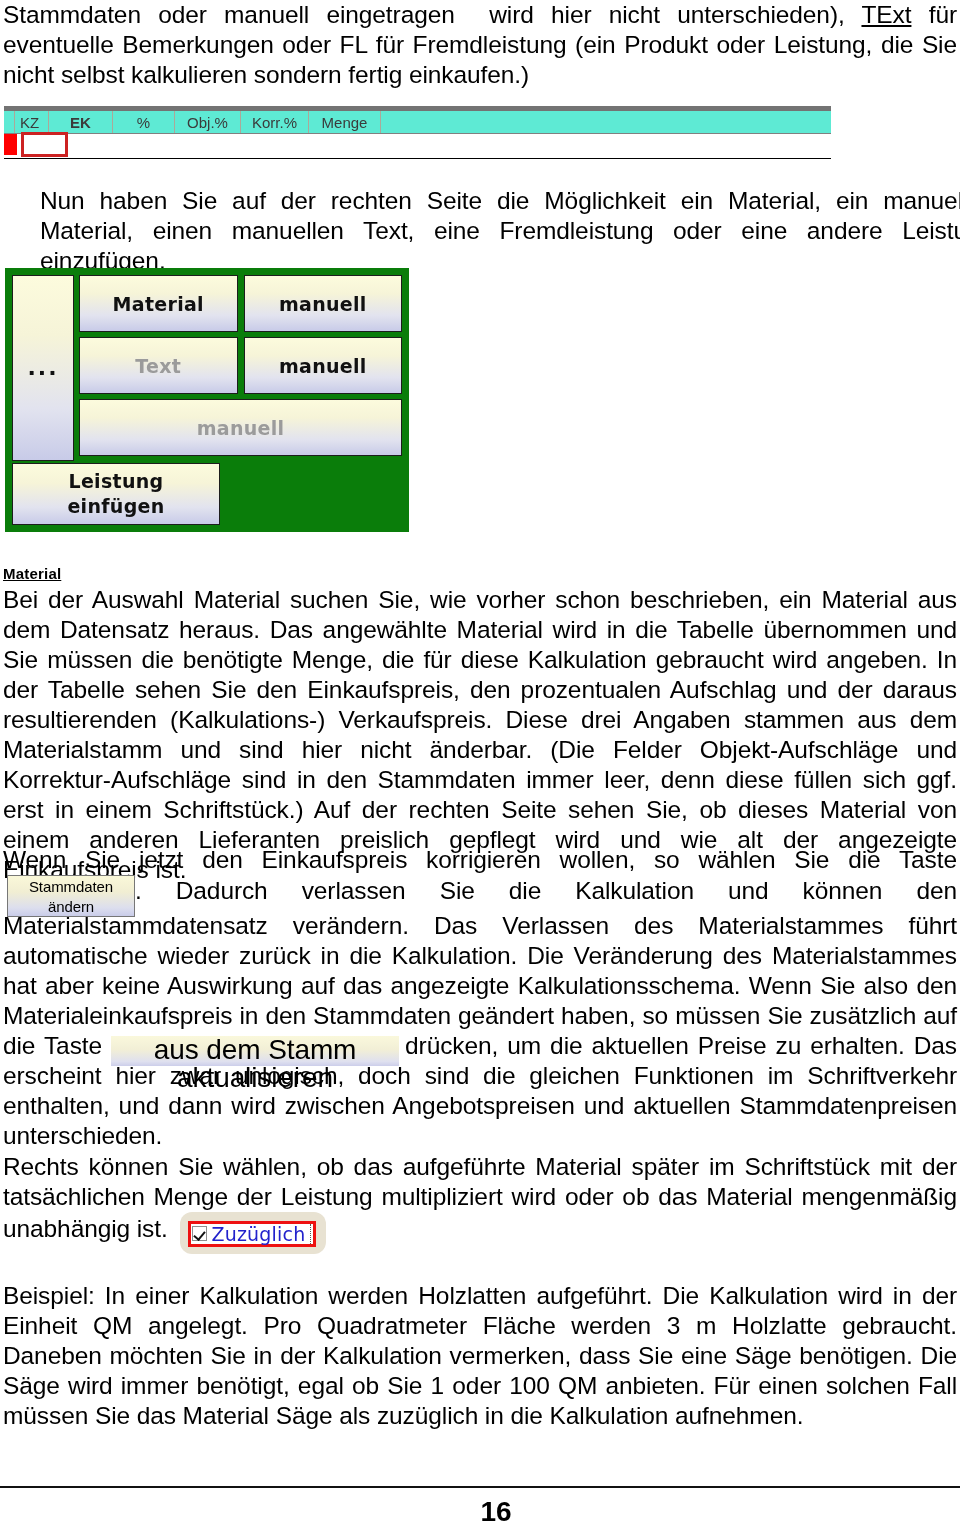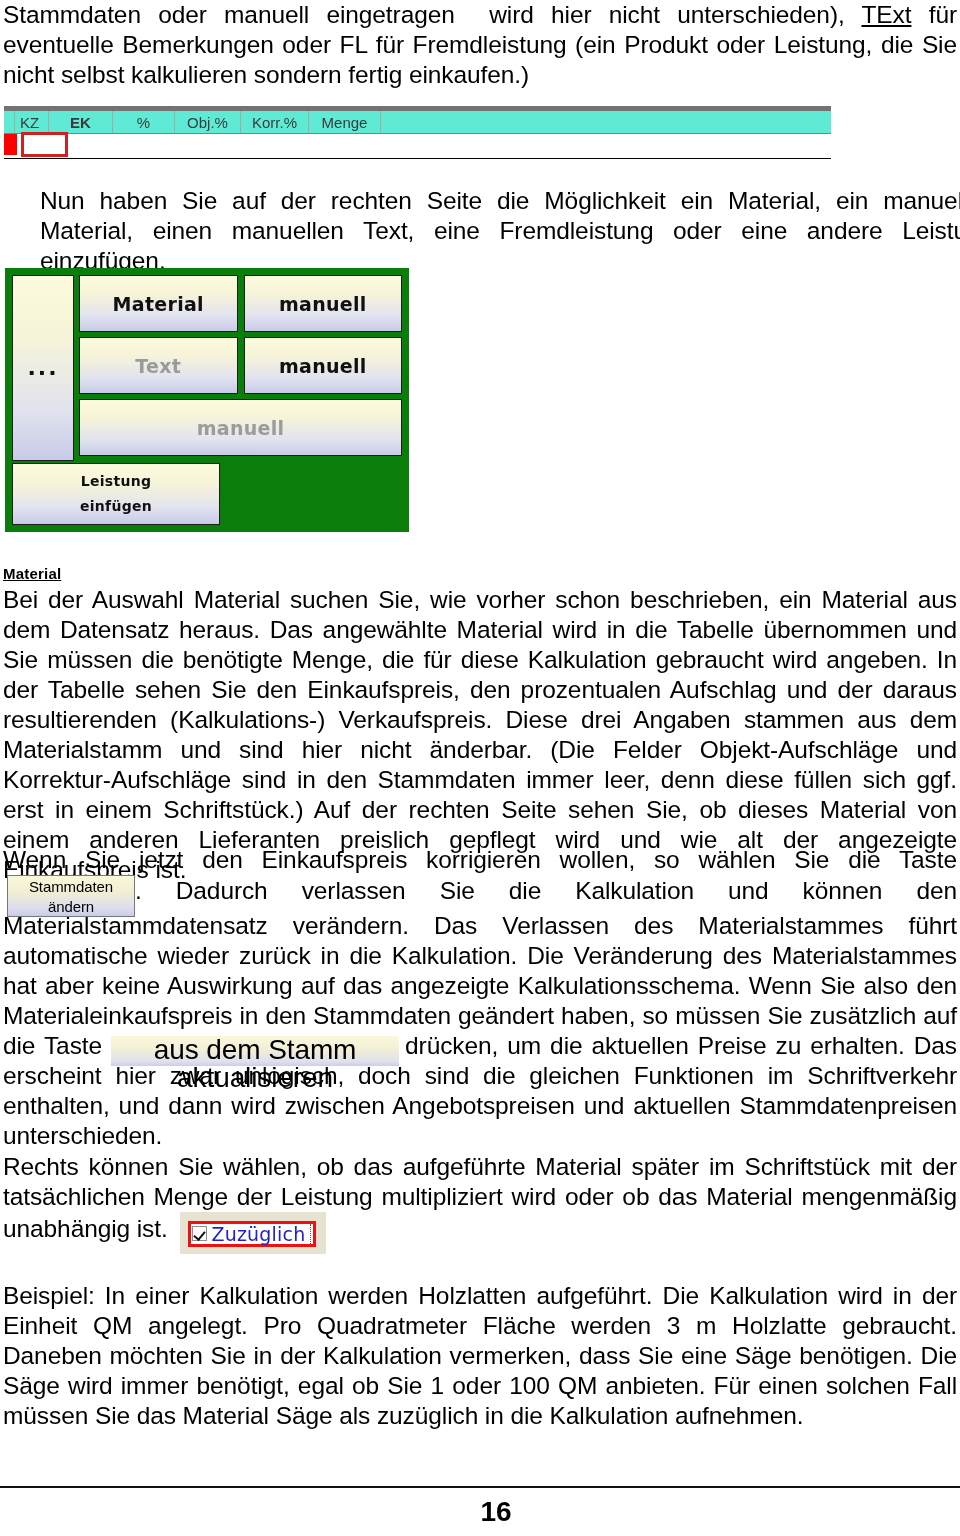--- a/index.html
+++ b/index.html
@@ -160,21 +160,21 @@
   .ui-btn.ellipsis {
     height: 186px;
     font-size: 22px;
     letter-spacing: 2px;
     align-items: center;
   }
   .ui-btn.leistung {
     height: 62px;
     width: 208px;
     margin-top: 5px;
-    font-size: 14px;
+    font-size: 19px;
     line-height: 25px;
   }
   .panel-bottom {
     display: flex;
   }
 
   
   #material-section { position: absolute; left: 3px; top: 564px; width: 954px; }
 
   
@@ -211,20 +211,21 @@
   #para-rechts { position: absolute; left: 3px; top: 1152px; width: 954px; }
   #para-beispiel { position: absolute; left: 3px; top: 1281px; width: 954px; }
 
   
   .zuzueglich-wrap {
     display: inline-block;
     vertical-align: middle;
     background: #e8e2d2;
     padding: 6px 10px 6px 8px;
     margin: 0 0 -4px 6px;
+    border-radius: 12px;
   }
   .zuzueglich-box {
     display: inline-flex;
     align-items: center;
     border: 3px solid #ee1111;
     background: #ffffff;
     padding: 0px 2px 0px 1px;
     box-sizing: border-box;
     height: 26px;
   }

